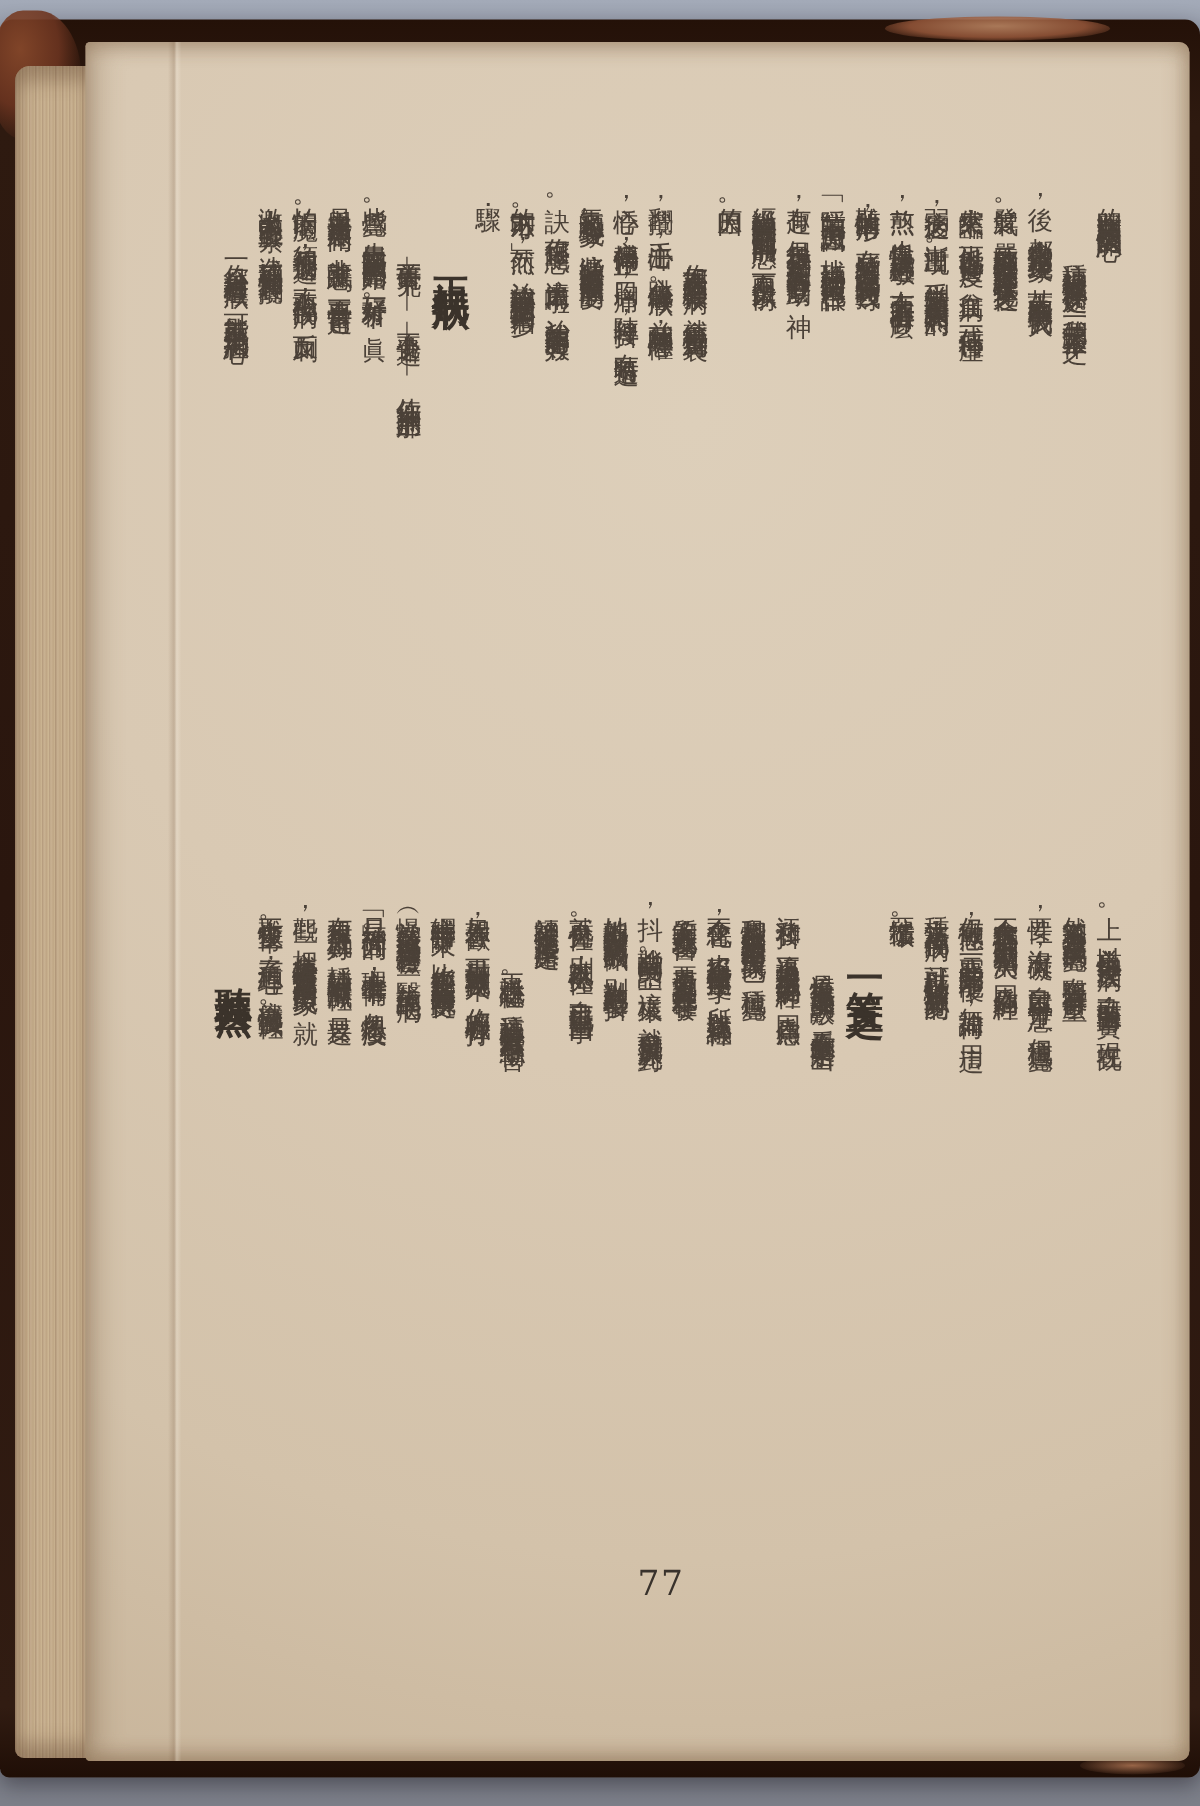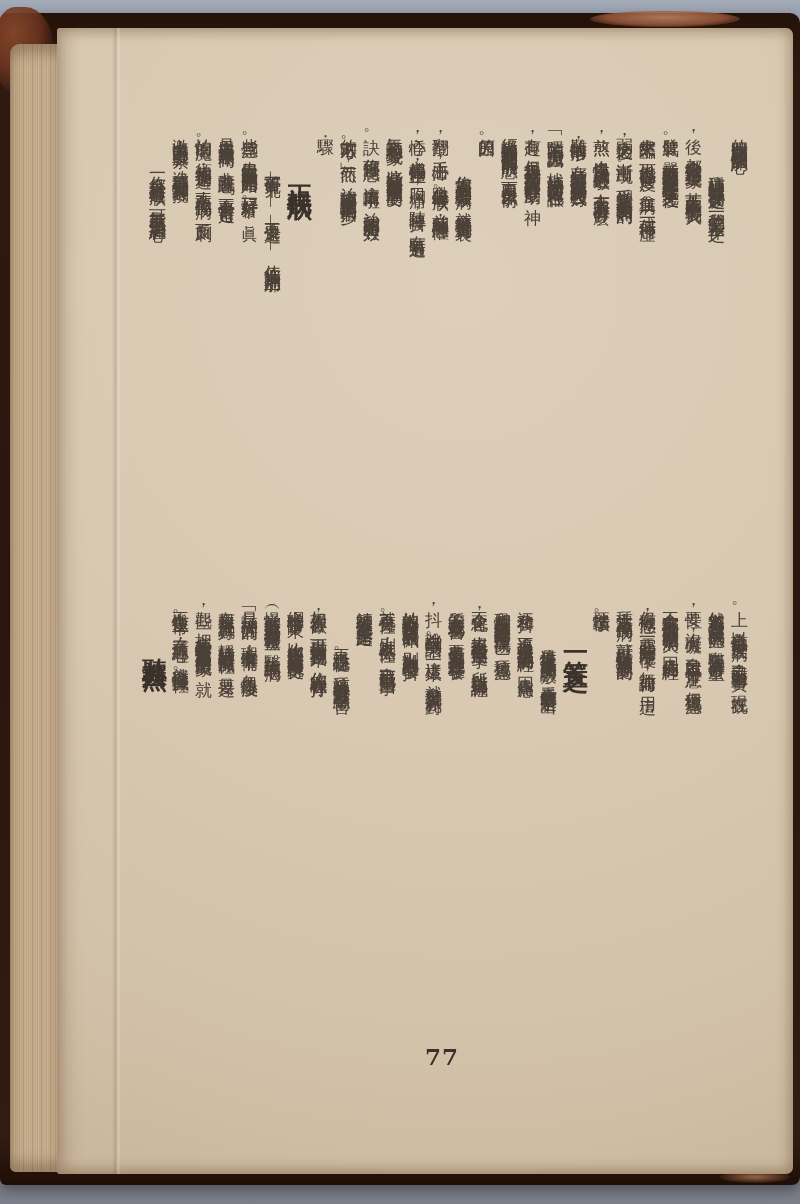--- a/index.html
+++ b/index.html
@@ -101,21 +101,21 @@
     letter-spacing: 3px;
     font-weight: bold;
     color: #3b332b;
     padding-top: 40px;
   }
 
   .page-num {
     position: absolute;
     left: 368px; top: 1015px;
     font-size: 23px;
-    font-weight: bold;
+    font-weight: normal;
     letter-spacing: 1px;
     color: #39322c;
     font-family: "DejaVu Serif", serif;
   }
 </style>
 </head>
 <body>
 
 <div class="scene">
   <div class="cover">

